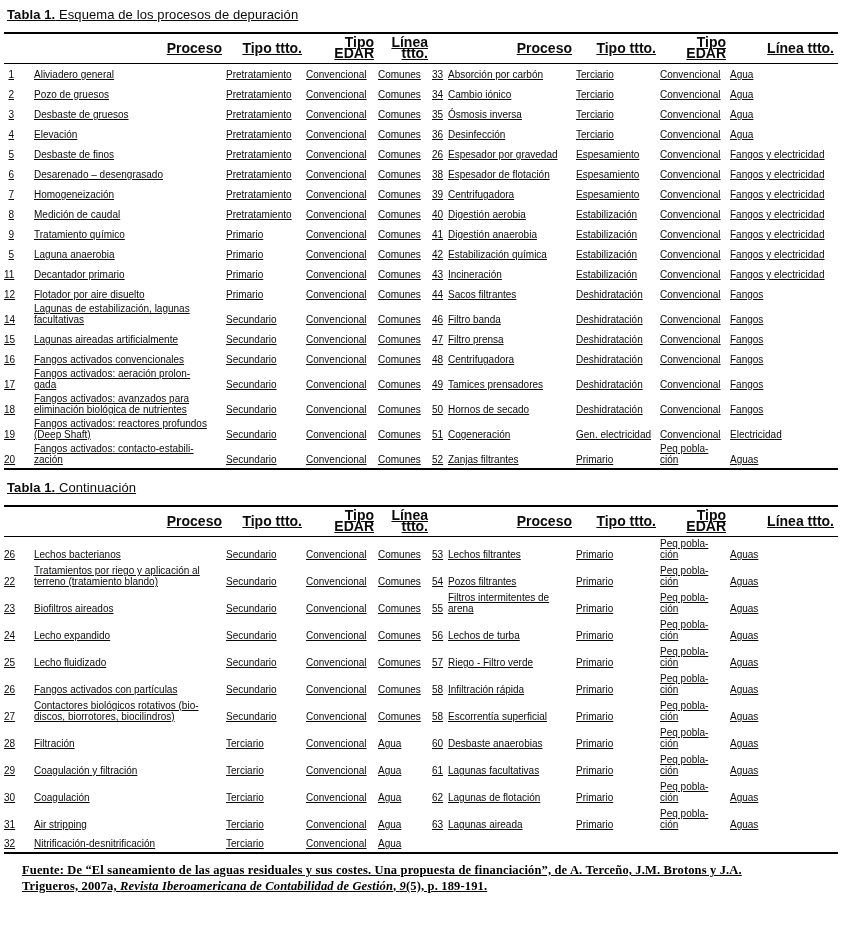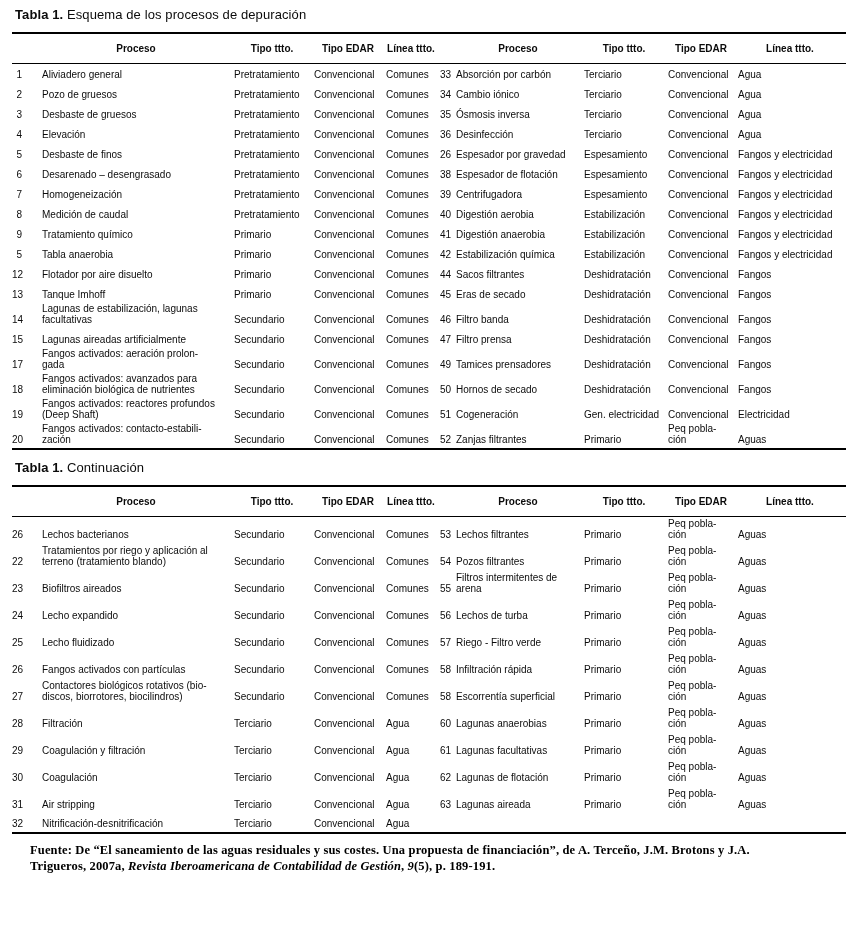--- a/index.html
+++ b/index.html
@@ -3,36 +3,36 @@
 <meta charset="utf-8">
 <style>
   * { margin:0; padding:0; box-sizing:border-box; }
   html,body { background:#ffffff; }
   body {
     width:846px; height:926px;
     font-family:"Liberation Sans", sans-serif;
     color:#0b0b0b;
     overflow:hidden;
   }
-  .page { padding:5px 4px 0 12px; }
+  .page { padding:5px 4px 0 4px;text-decoration:underline; }
 
   .table-title { font-size:13px; line-height:16px; margin:2px 0 9px 3px; letter-spacing:0.1px; }
   .table-title .tt-bold { font-weight:bold; }
   .table-title.second { margin-top:10px; }
 
   table.t {
     width:834px;
     table-layout:fixed;
     border-collapse:collapse;
     border-top:2px solid #000;
     border-bottom:2px solid #000;
   }
   thead tr { border-bottom:1.5px solid #000; }
   th {
-    font-size:10px; font-weight:bold; text-align:center;
+    font-size:14px; font-weight:bold; text-align:right;
     vertical-align:middle; height:30px; line-height:11px;
     padding:2px 4px 2px 0; white-space:pre-line;
   }
   td {
     font-size:10px; line-height:11px;
     vertical-align:bottom;
     padding:0 4px 3px 0;
     white-space:pre-line;
     overflow:hidden;
   }
@@ -196,75 +196,87 @@
           <td>Convencional</td>
           <td>Comunes</td>
           <td>41</td>
           <td>Digestión anaerobia</td>
           <td>Estabilización</td>
           <td>Convencional</td>
           <td>Fangos y electricidad</td>
         </tr>
         <tr>
           <td>5</td>
-          <td>Tabla anaerobia</td>
+          <td>Laguna anaerobia</td>
           <td>Primario</td>
           <td>Convencional</td>
           <td>Comunes</td>
           <td>42</td>
           <td>Estabilización química</td>
           <td>Estabilización</td>
           <td>Convencional</td>
           <td>Fangos y electricidad</td>
         </tr>
         <tr>
+          <td>11</td>
+          <td>Decantador primario</td>
+          <td>Primario</td>
+          <td>Convencional</td>
+          <td>Comunes</td>
+          <td>43</td>
+          <td>Incineración</td>
+          <td>Estabilización</td>
+          <td>Convencional</td>
+          <td>Fangos y electricidad</td>
+        </tr>
+        <tr>
           <td>12</td>
           <td>Flotador por aire disuelto</td>
           <td>Primario</td>
           <td>Convencional</td>
           <td>Comunes</td>
           <td>44</td>
           <td>Sacos filtrantes</td>
           <td>Deshidratación</td>
           <td>Convencional</td>
           <td>Fangos</td>
         </tr>
         <tr>
-          <td>13</td>
-          <td>Tanque Imhoff</td>
-          <td>Primario</td>
-          <td>Convencional</td>
-          <td>Comunes</td>
-          <td>45</td>
-          <td>Eras de secado</td>
-          <td>Deshidratación</td>
-          <td>Convencional</td>
-          <td>Fangos</td>
-        </tr>
-        <tr>
           <td>14</td>
           <td>Lagunas de estabilización, lagunas
 facultativas</td>
           <td>Secundario</td>
           <td>Convencional</td>
           <td>Comunes</td>
           <td>46</td>
           <td>Filtro banda</td>
           <td>Deshidratación</td>
           <td>Convencional</td>
           <td>Fangos</td>
         </tr>
         <tr>
           <td>15</td>
           <td>Lagunas aireadas artificialmente</td>
           <td>Secundario</td>
           <td>Convencional</td>
           <td>Comunes</td>
           <td>47</td>
           <td>Filtro prensa</td>
+          <td>Deshidratación</td>
+          <td>Convencional</td>
+          <td>Fangos</td>
+        </tr>
+        <tr>
+          <td>16</td>
+          <td>Fangos activados convencionales</td>
+          <td>Secundario</td>
+          <td>Convencional</td>
+          <td>Comunes</td>
+          <td>48</td>
+          <td>Centrifugadora</td>
           <td>Deshidratación</td>
           <td>Convencional</td>
           <td>Fangos</td>
         </tr>
         <tr>
           <td>17</td>
           <td>Fangos activados: aeración prolon-
 gada</td>
           <td>Secundario</td>
           <td>Convencional</td>
@@ -442,21 +454,21 @@
 ción</td>
           <td>Aguas</td>
         </tr>
         <tr>
           <td>28</td>
           <td>Filtración</td>
           <td>Terciario</td>
           <td>Convencional</td>
           <td>Agua</td>
           <td>60</td>
-          <td>Lagunas anaerobias</td>
+          <td>Desbaste anaerobias</td>
           <td>Primario</td>
           <td>Peq pobla-
 ción</td>
           <td>Aguas</td>
         </tr>
         <tr>
           <td>29</td>
           <td>Coagulación y filtración</td>
           <td>Terciario</td>
           <td>Convencional</td>

